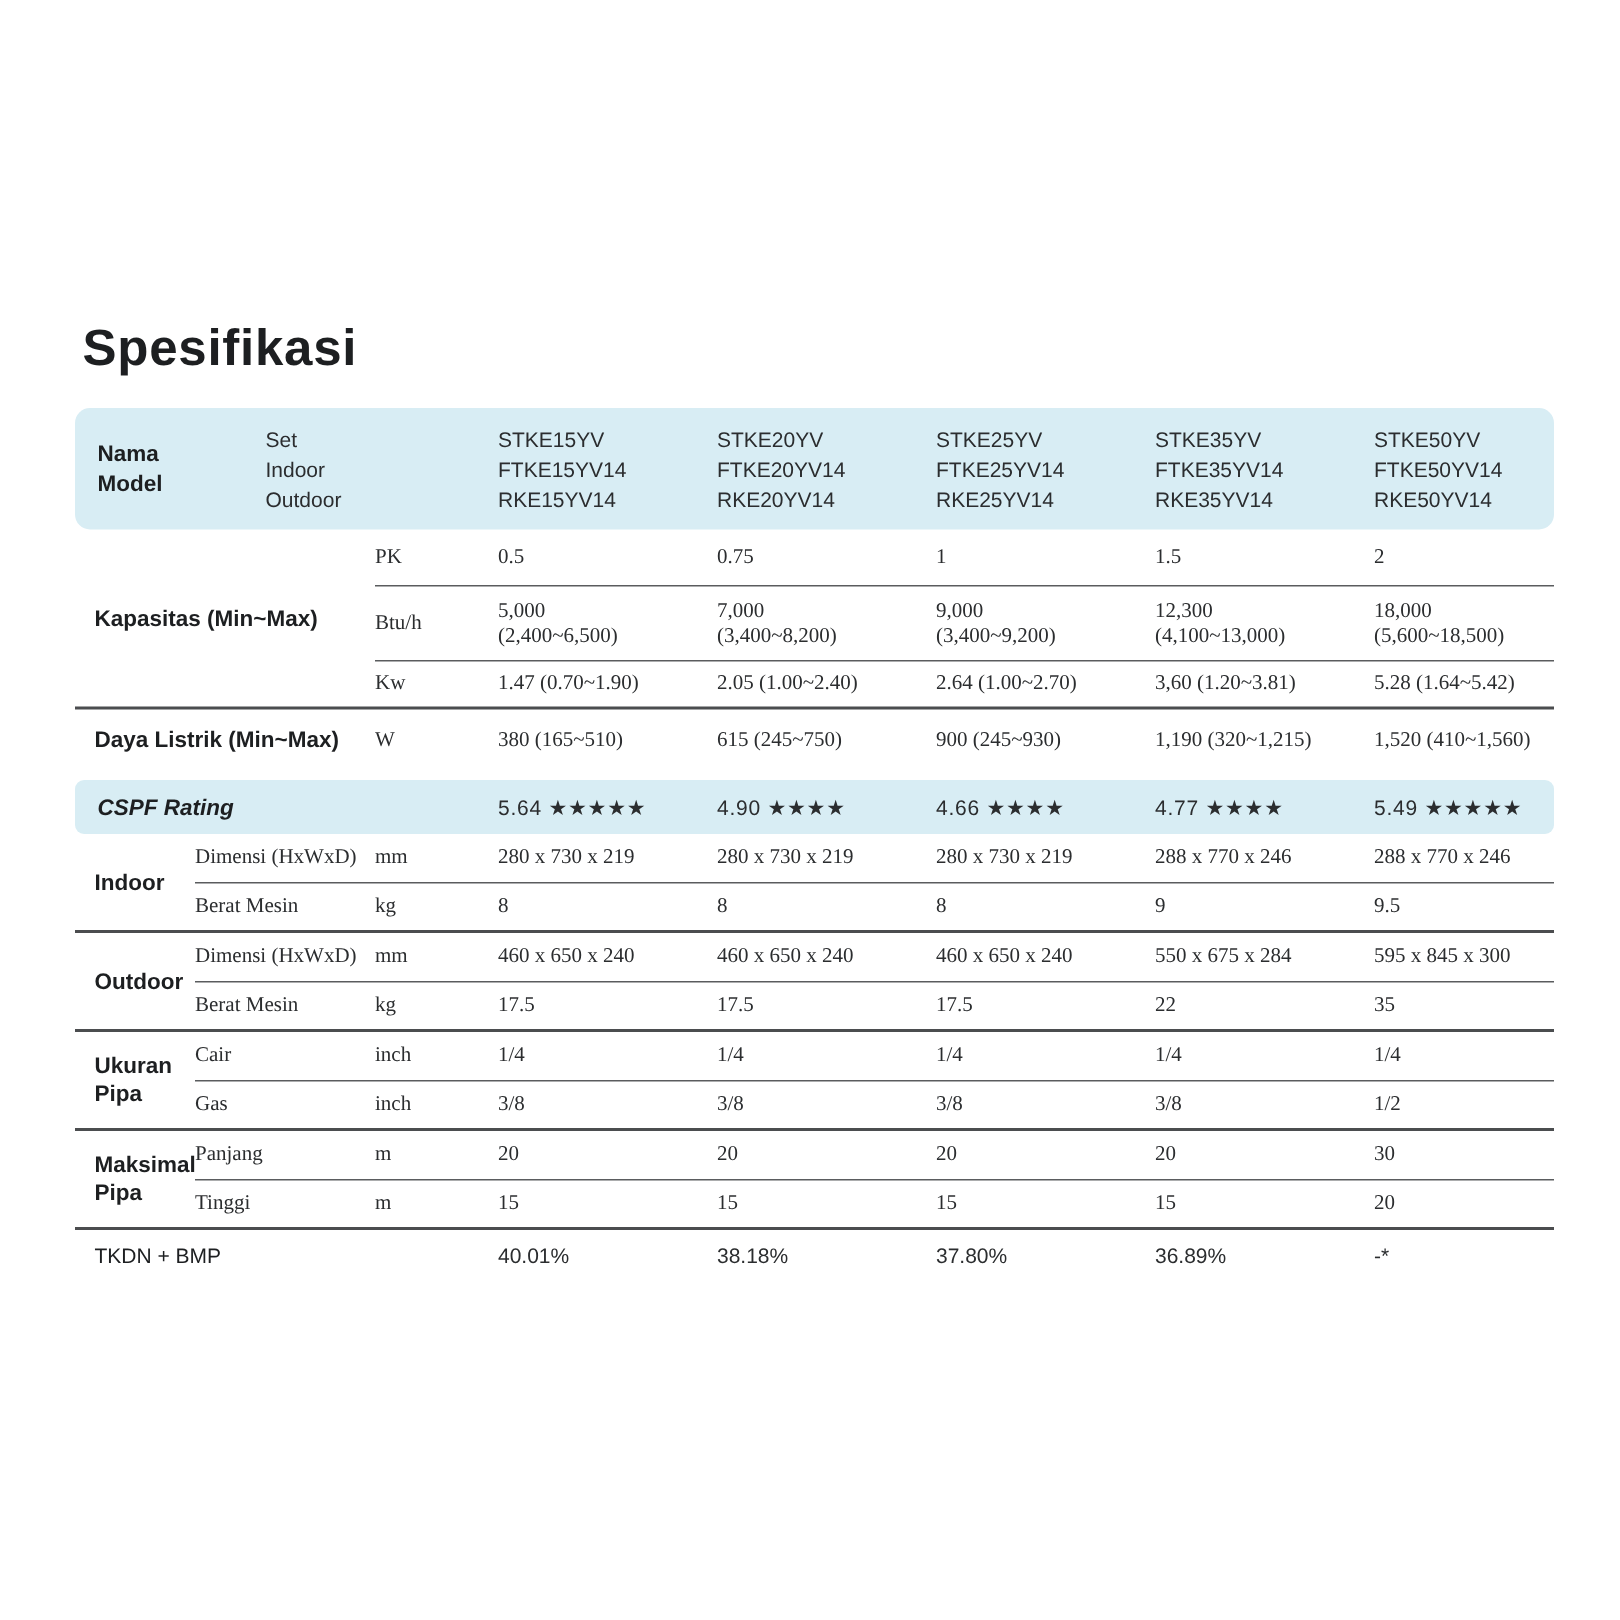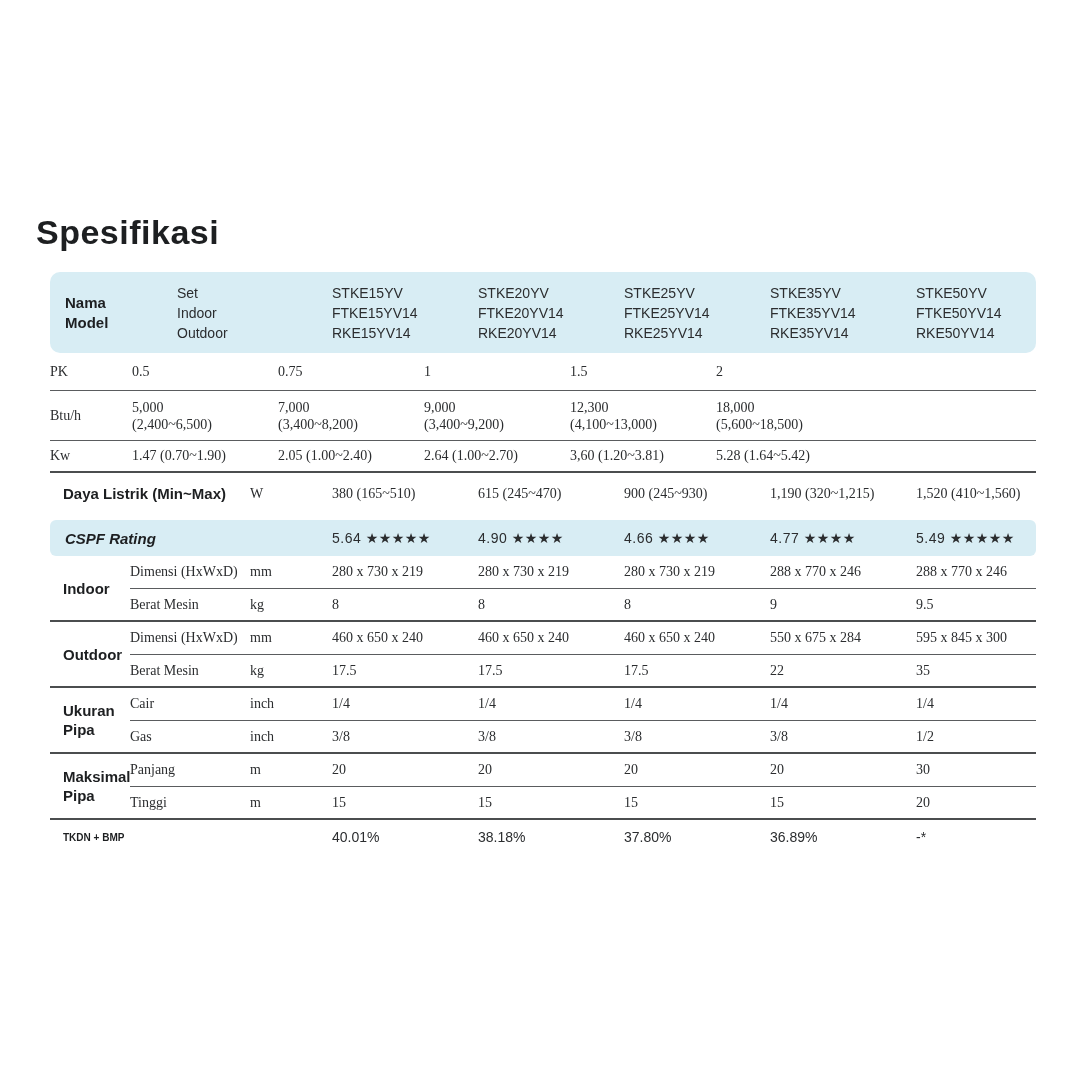--- a/index.html
+++ b/index.html
@@ -12,21 +12,21 @@
   *{margin:0;padding:0;box-sizing:border-box;}
   html,body{background:#ffffff;}
   body{
     width:1080px;height:1080px;
     font-family:"Liberation Sans","DejaVu Sans",sans-serif;
     color:var(--text);
     position:relative;
     overflow:hidden;
   }
   .page-title{
-    position:absolute;left:36px;top:213px;
+    position:absolute;left:55px;top:213px;
     font-size:34px;font-weight:700;color:var(--dark);
     letter-spacing:0.5px;
   }
   .spec-table{
     position:absolute;left:50px;top:272px;width:986px;
     font-size:14px;
   }
   
   .header-band{
     background:var(--band);
@@ -76,21 +76,21 @@
   }
   .cspf-label{padding-left:15px;font-weight:700;font-size:15px;color:var(--dark);font-style:italic;}
   .stars-val{letter-spacing:0.5px;}
   
   .tkdn-row{
     height:34px;
     display:grid;
     grid-template-columns:282px 146px 146px 146px 146px 1fr;
     align-items:center;
   }
-  .tkdn-label{padding-left:13px;font-weight:700;font-size:10px;color:var(--dark);}
+  .tkdn-label{padding-left:13px;font-weight:400;font-size:14px;color:var(--dark);}
   .cell{padding-right:8px;}
 </style>
 </head>
 <body>
 
 <h1 class="page-title">Spesifikasi</h1>
 
 <div class="spec-table">
 
   <div class="header-band">
@@ -121,20 +121,21 @@
       <div>RKE35YV14</div>
     </div>
     <div class="hb-lines cell">
       <div>STKE50YV</div>
       <div>FTKE50YV14</div>
       <div>RKE50YV14</div>
     </div>
   </div>
 
   <div class="group">
+    <div class="glabel wide">Kapasitas (Min~Max)</div>
     <div class="grows">
       <div class="subrow cols-a r-pk">
         <div class="cell">PK</div>
         <div class="cell">0.5</div>
         <div class="cell">0.75</div>
         <div class="cell">1</div>
         <div class="cell">1.5</div>
         <div class="cell">2</div>
       </div>
       <div class="subrow cols-a r-btu">
@@ -170,21 +171,21 @@
       </div>
     </div>
   </div>
 
   <div class="group noline">
     <div class="glabel wide">Daya Listrik (Min~Max)</div>
     <div class="grows">
       <div class="subrow cols-a r-daya">
         <div class="cell">W</div>
         <div class="cell">380 (165~510)</div>
-        <div class="cell">615 (245~470)</div>
+        <div class="cell">615 (245~750)</div>
         <div class="cell">900 (245~930)</div>
         <div class="cell">1,190 (320~1,215)</div>
         <div class="cell">1,520 (410~1,560)</div>
       </div>
     </div>
   </div>
 
   <div class="cspf-band">
     <div class="cspf-label">CSPF Rating</div>
     <div class="cell stars-val">5.64 ★★★★★</div>

